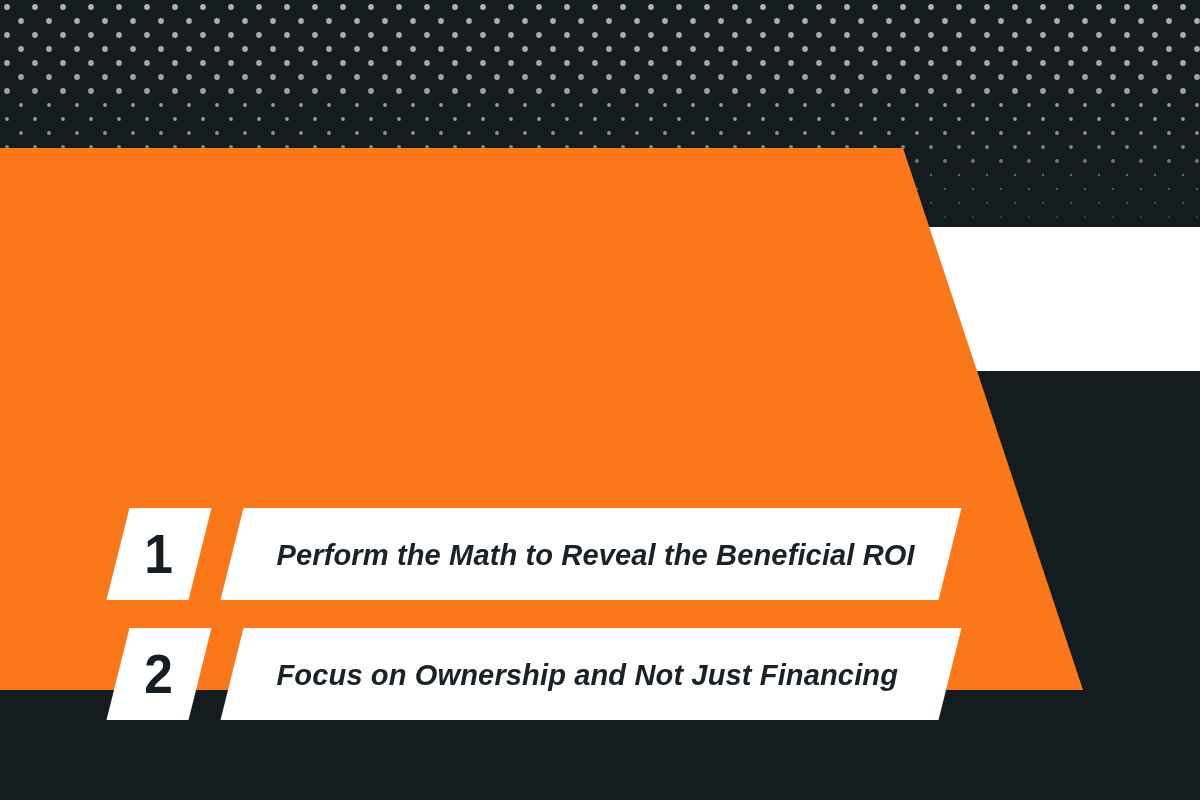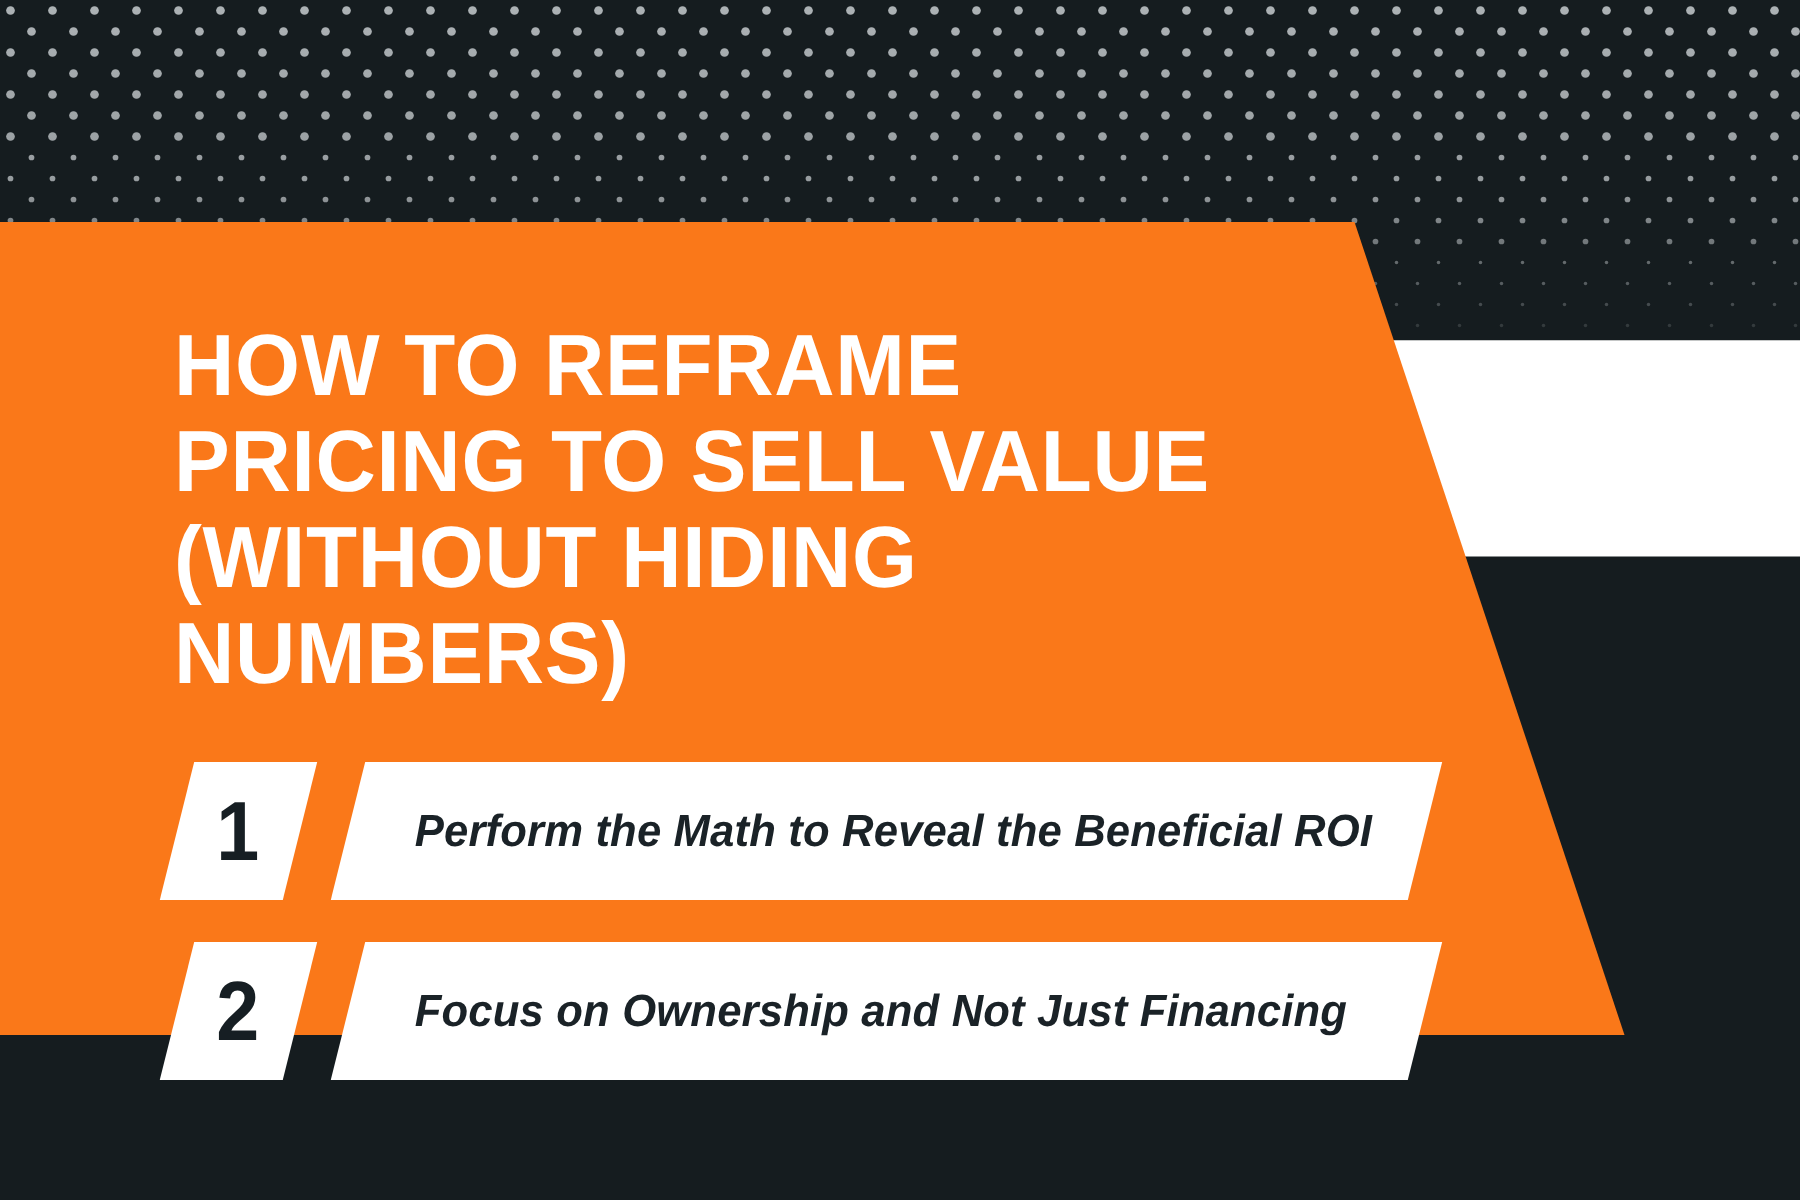--- a/index.html
+++ b/index.html
@@ -170,26 +170,20 @@
       </g>
     </svg>
   </div>
 
   <div class="orange-shape">
     <svg width="1200" height="800" viewBox="0 0 1200 800" xmlns="http://www.w3.org/2000/svg" aria-hidden="true">
       <polygon points="0,148 903,148 1083,690 0,690" fill="#FA7819"></polygon>
     </svg>
   </div>
 
-  <div class="title-block">
-    <div class="title-line">HOW TO REFRAME</div>
-    <div class="title-line">PRICING TO SELL VALUE</div>
-    <div class="title-line">(WITHOUT HIDING</div>
-    <div class="title-line">NUMBERS)</div>
-  </div>
 
   <div class="row" id="row-1">
     <div class="badge">
       <span class="badge-num">1</span>
     </div>
     <div class="banner">
       <span class="banner-text">Perform the Math to Reveal the Beneficial ROI</span>
     </div>
   </div>
 

